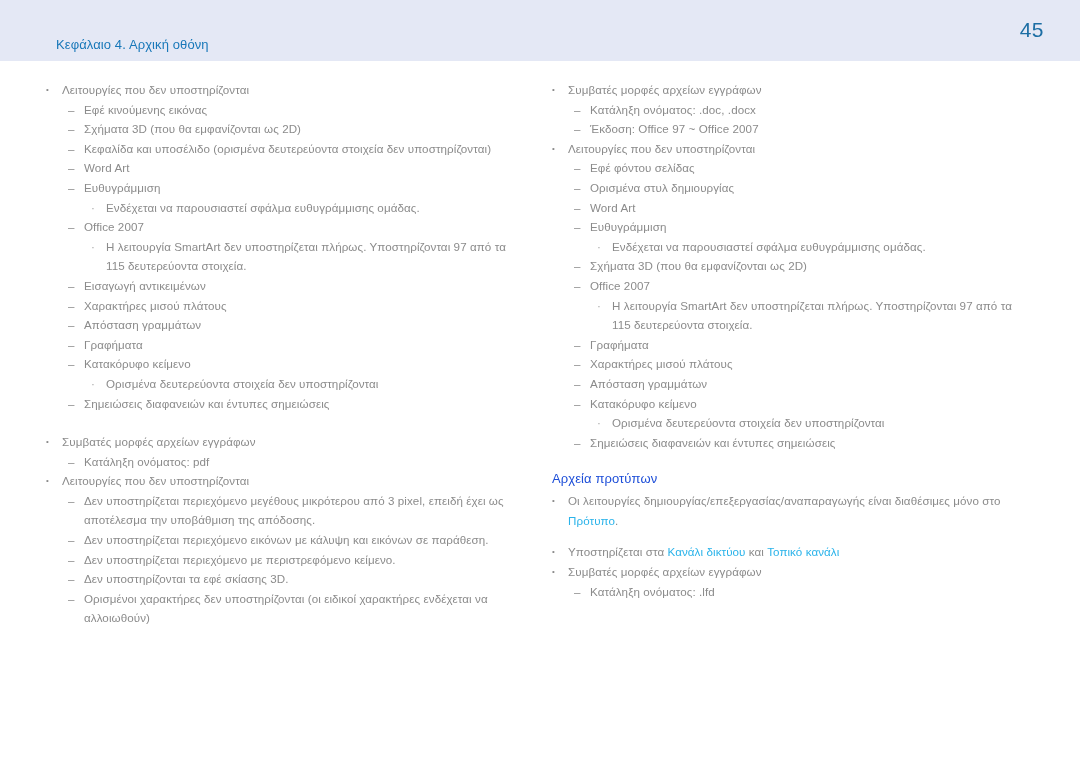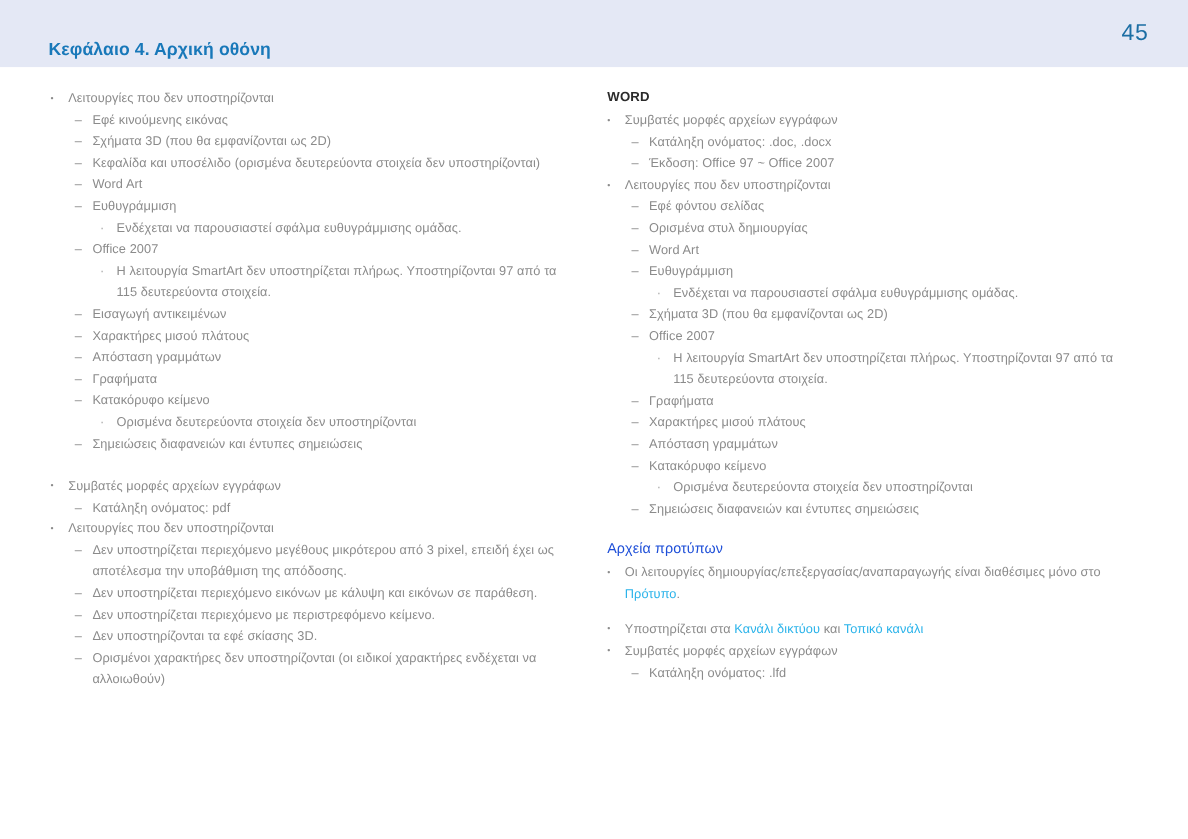--- a/index.html
+++ b/index.html
@@ -20,24 +20,24 @@
   .page-header {
     position: absolute;
     top: 0;
     left: 0;
     width: 1080px;
     height: 61px;
     background: #e4e8f5;
   }
   .chapter-title {
     position: absolute;
-    left: 44px;
+    left: 56px;
     top: 37px;
-    font-size: 16px;
-    font-weight: bold;
+    font-size: 13px;
+    font-weight: normal;
     color: #1878b9;
     letter-spacing: 0.1px;
     white-space: nowrap;
   }
   .page-number {
     position: absolute;
     right: 36px;
     top: 18px;
     font-size: 21px;
     font-weight: normal;
@@ -246,21 +246,20 @@
       </div>
     </div>
 
   </div>
 
   <div class="column column-right">
 
     <div class="spacer-lg"></div>
 
     <div class="section">
-      <div class="section-heading">WORD</div>
 
       <div class="li lvl1">
         <span class="marker">•</span>
         <span class="txt">Συμβατές μορφές αρχείων εγγράφων</span>
       </div>
       <div class="li lvl2">
         <span class="marker">–</span>
         <span class="txt">Κατάληξη ονόματος: .doc, .docx</span>
       </div>
       <div class="li lvl2">

